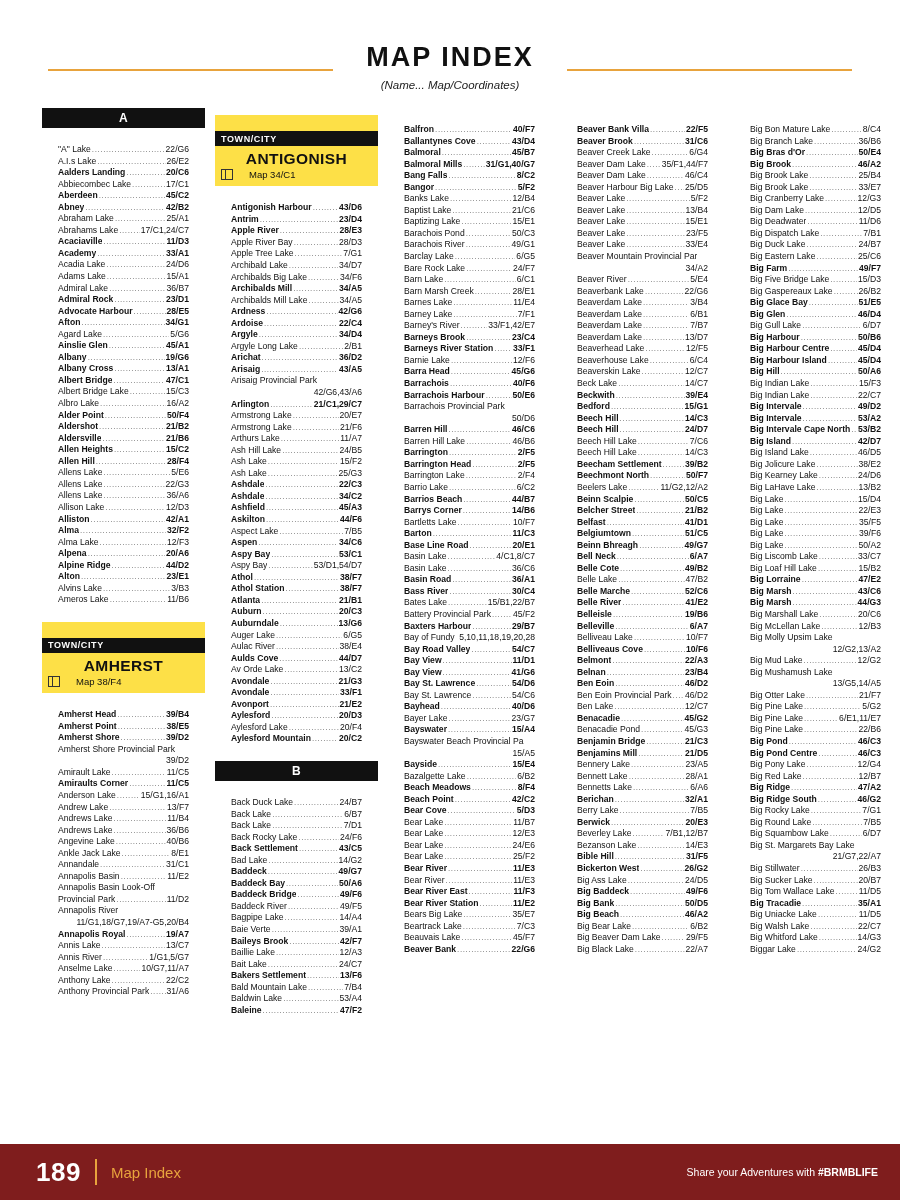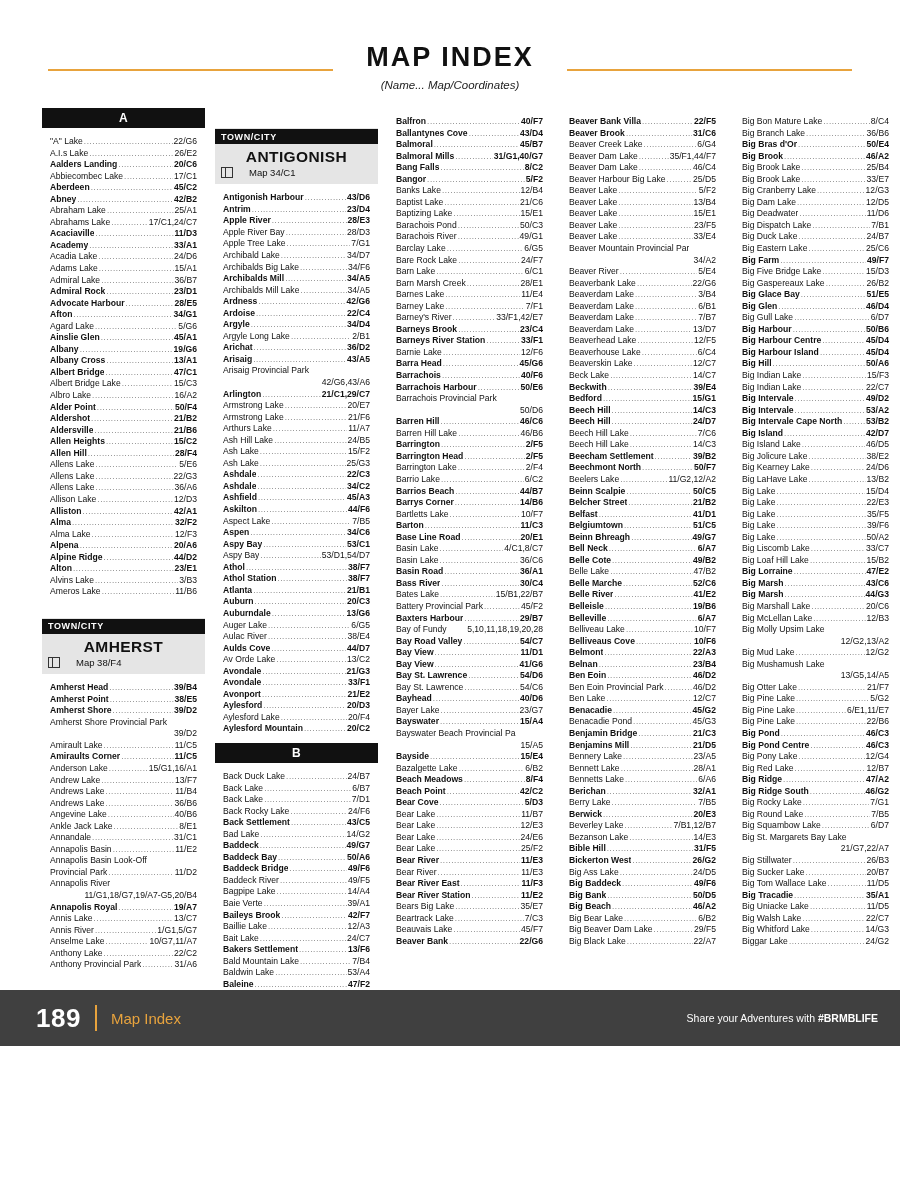--- a/index.html
+++ b/index.html
@@ -11,21 +11,21 @@
     height: 1200px;
     background: #ffffff;
     font-family: "Liberation Sans", sans-serif;
     color: #111111;
     position: relative;
     overflow: hidden;
   }
   .page {
     position: relative;
     width: 900px;
-    height: 1046px;
+    height: 1200px;
     box-sizing: border-box;
   }
 
   
   .header {
     padding-top: 42px;
     text-align: center;
     position: relative;
   }
   .header-rule {
@@ -79,23 +79,23 @@
     text-align: center;
     font-weight: bold;
     font-size: 12px;
     padding: 3px 0 3px 0;
     letter-spacing: 0.5px;
     margin-bottom: 3px;
   }
 
   
   .town-box {
-    background: #e5e5e5;
-    margin: 20px 0 6px 0;
-    padding: 1px 0 6px 0;
+    background: #fde047;
+    margin: 7px 0 6px 0;
+    padding: 16px 0 6px 0;
   }
   .town-label {
     background: #111111;
     color: #ffffff;
     font-size: 9px;
     font-weight: bold;
     letter-spacing: 0.6px;
     padding: 2.5px 6px;
     display: block;
   }
@@ -126,21 +126,21 @@
     content: "";
     position: absolute;
     left: 3px; top: -1px; bottom: -1px;
     width: 1px;
     background: #333;
   }
 
   
   ul.entries {
     list-style: none;
-    margin: 8px;
+    margin: 16px;
     padding: 0;
   }
   li.entry {
     font-size: 8.6px;
     line-height: 11.55px;
     display: flex;
     align-items: baseline;
     white-space: nowrap;
     overflow: hidden;
   }
@@ -169,21 +169,21 @@
     display: block;
     text-align: right;
     white-space: nowrap;
   }
 
   
   .footer {
     position: absolute;
     left: 0; right: 0; bottom: 0;
     height: 56px;
-    background: #404040;
+    background: #7f1d1d;
     color: #ffffff;
     display: flex;
     align-items: center;
   }
   .footer .pagenum {
     font-size: 26px;
     font-weight: bold;
     padding-left: 36px;
     letter-spacing: 0.5px;
   }

